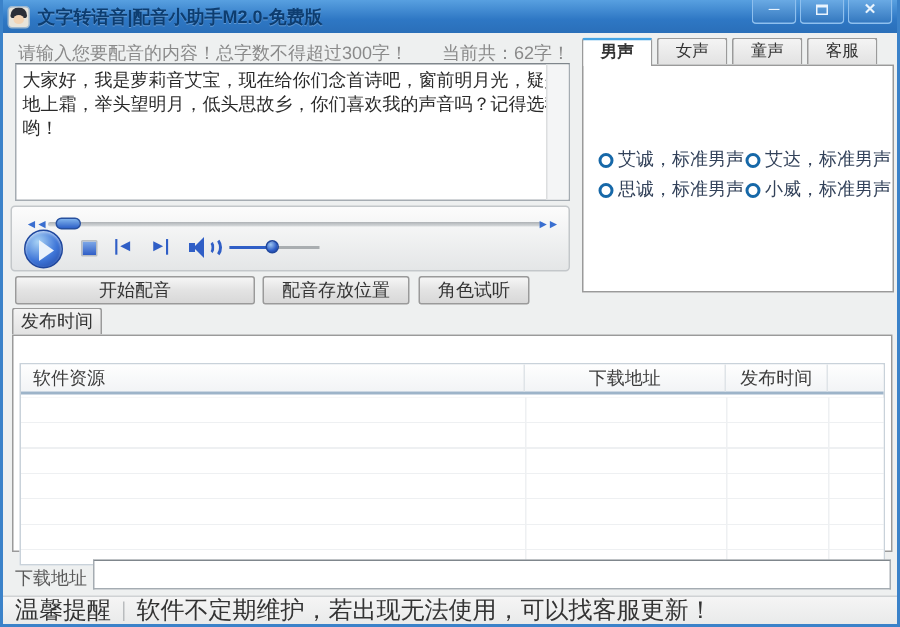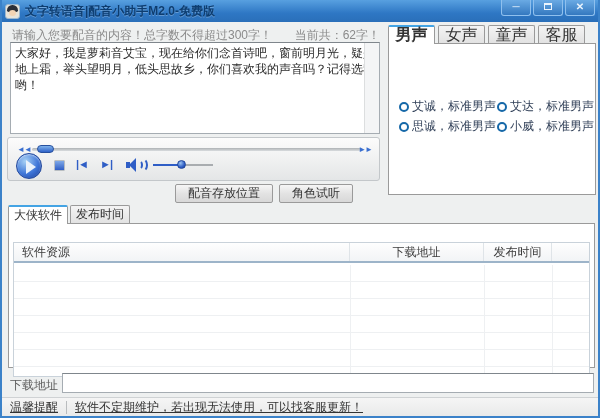--- a/index.html
+++ b/index.html
@@ -75,21 +75,21 @@
     position:absolute; top:184px; height:19px; font-size:12px; color:#333;
     background:linear-gradient(#f6f6f6,#e3e3e3 50%,#d8d8d8); border:1px solid #9a9a9a; border-radius:2px;
     text-align:center; line-height:17px; cursor:default;
   }
   .btn-start { left:8px; width:160px; }
   .btn-location { left:173px; width:98px; }
   .btn-audition { left:277px; width:74px; }
   
   .voice-tabs { position:absolute; left:386px; top:25px; height:18px; display:flex; gap:3px; }
   .vtab {
-    width:47px; height:18px; font-size:16px; color:#333; text-align:center; line-height:17px;
+    width:47px; height:18px; font-size:11px; color:#333; text-align:center; line-height:17px;
     background:linear-gradient(#f4f4f4,#e2e2e2); border:1px solid #9a9a9a; border-bottom:none; border-radius:2px 2px 0 0;
   }
   .vtab.active { background:#fff; border-top:2px solid #44a4e4; height:19px; line-height:16px; font-weight:bold; position:relative; z-index:2; }
   .voice-panel {
     position:absolute; left:386px; top:43px; width:208px; height:152px;
     background:#fff; border:1px solid #9a9a9a;
   }
   .voice-option { position:absolute; font-size:12px; color:#33425a; display:flex; align-items:center; gap:3px; white-space:nowrap;margin-top:44px; }
   .radio { width:10px; height:10px; border:2px solid #1668a8; border-radius:50%; background:#fff; flex:0 0 auto; }
   .vo-0 { left:10px; top:10px; } .vo-1 { left:108px; top:10px; }
@@ -114,21 +114,21 @@
   .grid-body { position:absolute; left:0; top:22px; right:0; bottom:0;
     background:repeating-linear-gradient(#fff 0, #fff 16px, #eef0f2 16px, #eef0f2 17px); }
   .gb-line { position:absolute; top:0; bottom:0; width:1px; background:#eef0f2; }
   .gb-l0 { left:336px; } .gb-l1 { left:470px; } .gb-l2 { left:538px; }
   
   .dl-label { position:absolute; left:8px; top:377px; font-size:12px; color:#5a5a5a; }
   .dl-input { position:absolute; left:60px; top:373px; width:532px; height:20px;
     background:#fff; border:1px solid #a5acb2; border-top-color:#7f868c; font-size:12px; padding:0 4px; }
   
   .statusbar { position:absolute; left:0; bottom:0; width:100%; height:19px;
-    background:linear-gradient(#f5f5f5,#e9eaea); border-top:1px solid #cfd2d4; display:flex; align-items:center; font-size:12px; color:#333;text-decoration:underline; }
+    background:linear-gradient(#f5f5f5,#e9eaea); border-top:1px solid #cfd2d4; display:flex; align-items:center; font-size:16px; color:#333; }
   .sb-badge { padding:0 8px; }
   .sb-sep { width:1px; height:13px; background:#b9bcbe; margin-right:8px; }
 </style>
 </head>
 <body>
 
 <div class="window">
 
   <div class="titlebar">
     <div class="app-icon">
@@ -166,20 +166,21 @@
       <div class="spk-cone"></div>
       <div class="spk-wave1"></div>
       <div class="spk-wave2"></div>
     </div>
     <div class="vol-track">
       <div class="vol-fill"></div>
       <div class="vol-thumb"></div>
     </div>
   </div>
 
+  <div class="btn btn-start">开始配音</div>
   <div class="btn btn-location">配音存放位置</div>
   <div class="btn btn-audition">角色试听</div>
 
   <div class="voice-tabs">
     <div class="vtab active">男声</div>
     <div class="vtab">女声</div>
     <div class="vtab">童声</div>
     <div class="vtab">客服</div>
   </div>
   <div class="voice-panel">
@@ -195,21 +196,20 @@
       <span class="radio"></span>
       <span>思诚，标准男声</span>
     </div>
     <div class="voice-option vo-3">
       <span class="radio"></span>
       <span>小威，标准男声</span>
     </div>
   </div>
 
   <div class="res-tabs">
-    <div class="rtab active">大侠软件</div>
     <div class="rtab">发布时间</div>
   </div>
   <div class="res-panel">
     <div class="grid">
       <div class="grid-header">
         <div class="gh-cell gh-0">软件资源</div>
         <div class="gh-cell gh-1">下载地址</div>
         <div class="gh-cell gh-2">发布时间</div>
         <div class="gh-cell gh-3"></div>
       </div>

